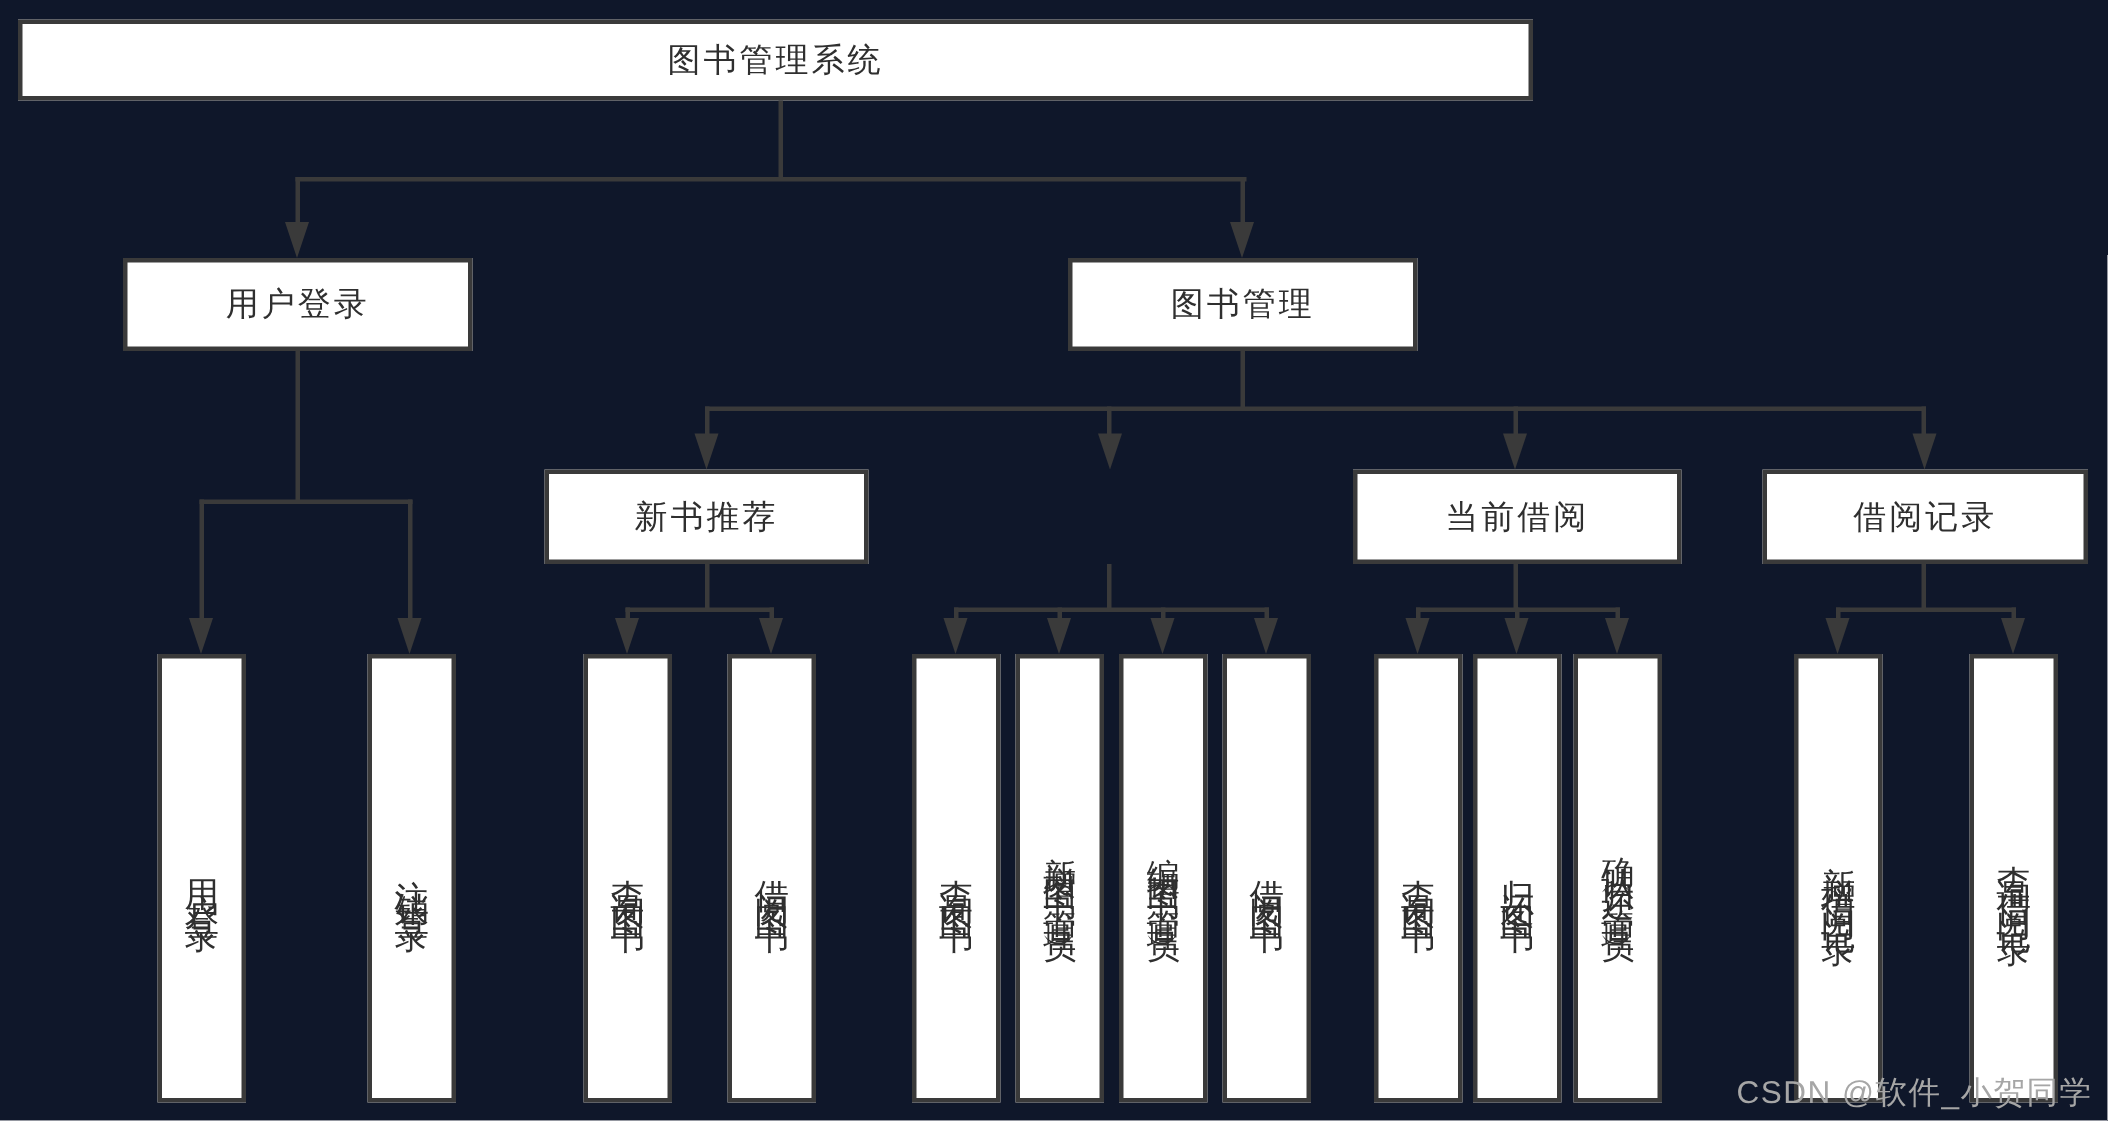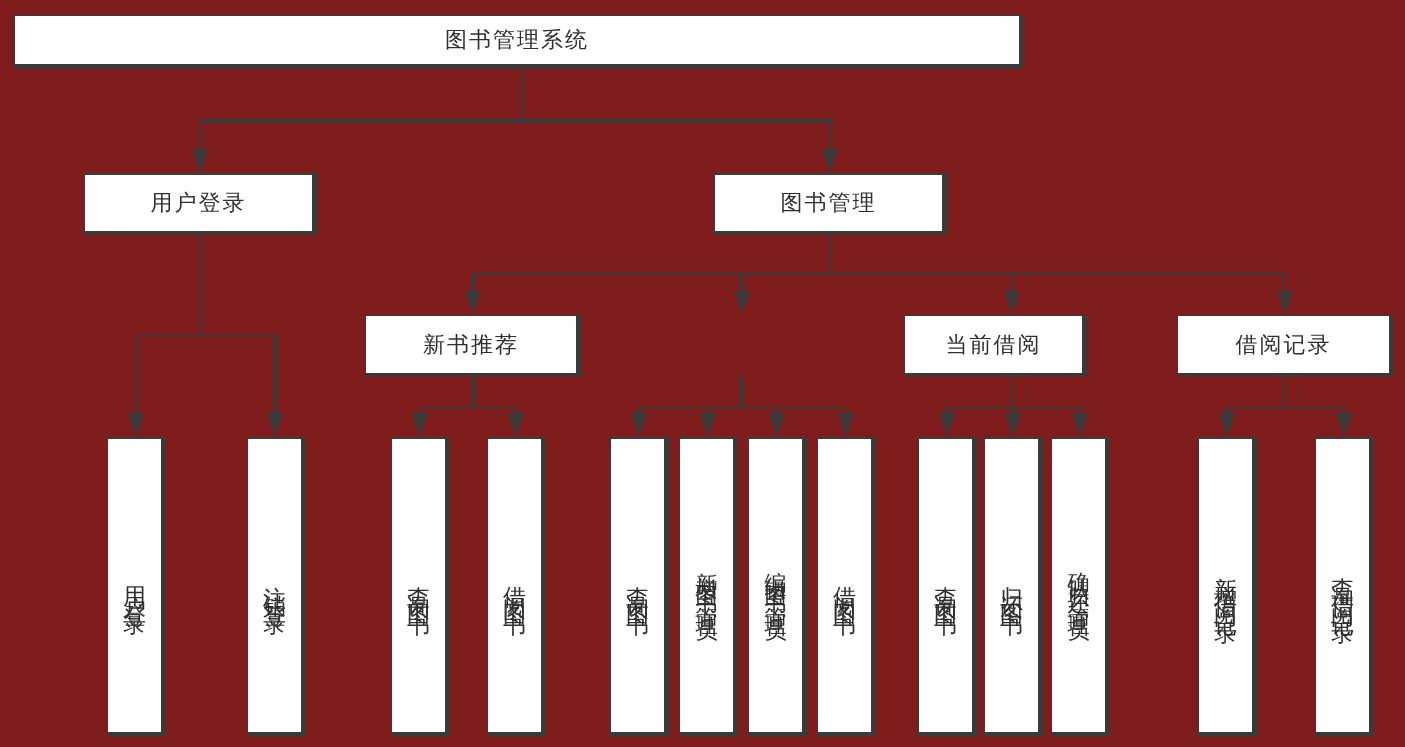--- a/index.html
+++ b/index.html
@@ -1,18 +1,18 @@
 <!DOCTYPE html>
 <html><head>
 <meta charset="utf-8">
 <style>
   html,body { margin:0; padding:0; background:#fff; }
   #stage {
     position:relative; width:1405px; height:747px;
-    background:#7f1d1d; overflow:hidden;
+    background:#0f172a; overflow:hidden;
     font-family:"Liberation Sans", sans-serif;
     color:#2f2f2f;
   }
   #stage * { box-sizing:border-box; }
   .hbox {
     position:absolute; border:3px solid #3a3a3a; background:#fff;
     display:flex; align-items:center; justify-content:center;
     font-size:22px; letter-spacing:2px; color:#2f2f2f;
   }
   .vbox {
@@ -49,21 +49,21 @@
   <div class="hbox" style="left:82px;top:172px;width:233px;height:62px">
     <span>用户登录</span>
   </div>
   <div class="hbox" style="left:712px;top:172px;width:233px;height:62px">
     <span>图书管理</span>
   </div>
 
   <div class="hbox" style="left:363px;top:313px;width:216px;height:63px">
     <span>新书推荐</span>
   </div>
-  <div class="hbox" style="left:902px;top:313px;width:183px;height:63px">
+  <div class="hbox" style="left:902px;top:313px;width:219px;height:63px">
     <span>当前借阅</span>
   </div>
   <div class="hbox" style="left:1175px;top:313px;width:217px;height:63px">
     <span>借阅记录</span>
   </div>
 
   <div class="vbox" style="left:105px">
     <span class="vtext">用户登录</span>
     </div>
   <div class="vbox" style="left:245px">
@@ -162,14 +162,15 @@
     <div class="arr" style="left:1070px;top:412px"></div>
 
     <div class="ln" style="left:1281px;top:376px;width:3px;height:32px"></div>
     <div class="ln" style="left:1224px;top:405px;width:120px;height:3px"></div>
     <div class="ln" style="left:1224px;top:405px;width:3px;height:11px"></div>
     <div class="arr" style="left:1217px;top:412px"></div>
     <div class="ln" style="left:1341px;top:405px;width:3px;height:11px"></div>
     <div class="arr" style="left:1334px;top:412px"></div>
   </div>
 
+  <div class="watermark">CSDN @软件_小贺同学</div>
 
 </div>
 
 </body></html>

